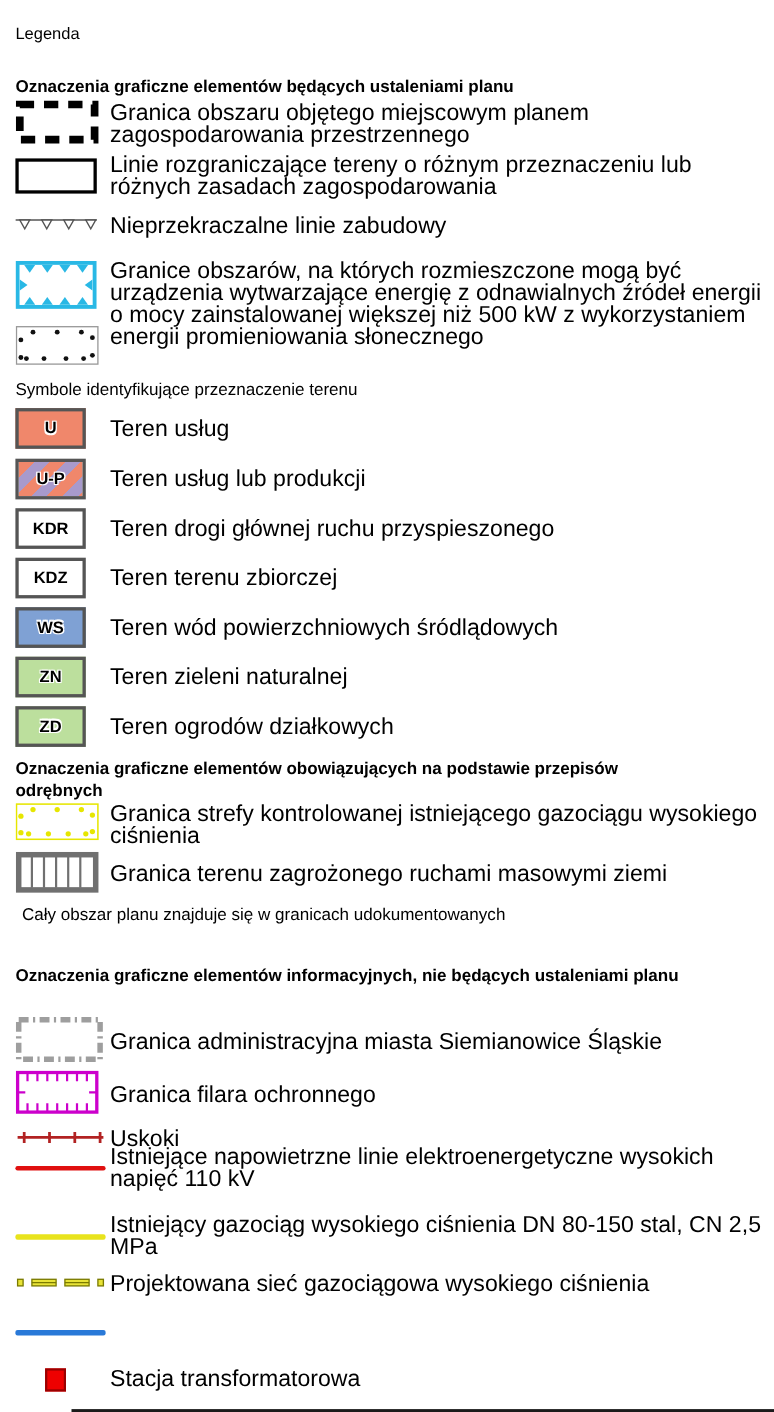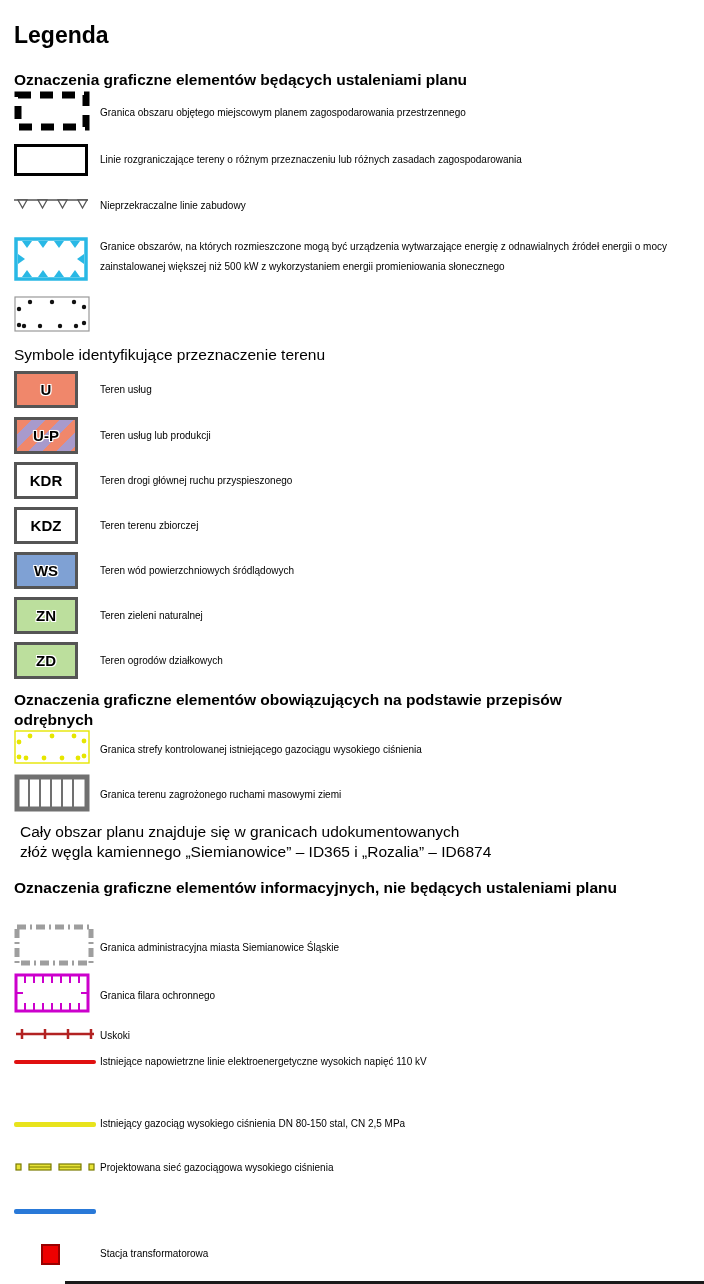--- a/index.html
+++ b/index.html
@@ -1,27 +1,27 @@
 <!DOCTYPE html>
 <html><head>
 <meta charset="utf-8">
 <style>
   html,body{margin:0;padding:0;}
   body{
     width:704px;height:1284px;position:relative;background:#ffffff;
     font-family:"Liberation Sans","DejaVu Sans",sans-serif;color:#000;
     overflow:hidden;
   }
-  .title{position:absolute;left:14px;top:22px;font-size:23px;font-weight:bold;}
+  .title{position:absolute;left:14px;top:22px;font-size:15px;font-weight:normal;}
   .sec-heading{position:absolute;left:14px;font-size:15.5px;font-weight:bold;max-width:620px;line-height:20px;}
   .sec-label{position:absolute;left:14px;font-size:15.5px;line-height:20px;}
   .row{position:absolute;left:14px;right:8px;display:flex;align-items:center;}
   .row.top{align-items:flex-start;}
   .sym{width:86px;flex:0 0 86px;}
-  .lbl{font-size:10px;line-height:20px;max-width:596px;}
+  .lbl{font-size:21px;line-height:20px;max-width:596px;}
   
   .solid-rect{width:68px;height:26px;border:3px solid #000;background:#fff;}
   .swatch{width:58px;height:31px;border:3px solid #555;display:flex;align-items:center;justify-content:center;
           font-size:15px;font-weight:bold;color:#000;
           text-shadow:-1px -1px 0 #fff,1px -1px 0 #fff,-1px 1px 0 #fff,1px 1px 0 #fff,0 0 2px #fff;}
   .sw-u{background:#f0876b;}
   .sw-up{background:repeating-linear-gradient(135deg,#f0876b 0 10px,#a89acc 10px 20px);}
   .sw-white{background:#ffffff;}
   .sw-ws{background:#7fa1d4;}
   .sw-green{background:#bcdf9d;}
@@ -189,21 +189,20 @@
           <line x1="48" y1="5" x2="48" y2="33"></line>
         <line x1="59" y1="5" x2="59" y2="33"></line>
       </g>
     </svg>
   </div>
   <div class="lbl">Granica terenu zagrożonego ruchami masowymi ziemi</div>
 </div>
 
 <div class="note" style="top:822px;">
   <div>Cały obszar planu znajduje się w granicach udokumentowanych</div>
-  <div>złóż węgla kamiennego „Siemianowice” – ID365 i „Rozalia” – ID6874</div>
 </div>
 
 <div class="sec-heading" style="top:878px;">Oznaczenia graficzne elementów informacyjnych, nie będących ustaleniami planu</div>
 
 <div class="row" style="top:926px;height:44px;">
   <div class="sym">
     <svg width="82" height="44">
         <rect x="3" y="3" width="74" height="36" fill="none" stroke="#9e9e9e" stroke-width="5" stroke-dasharray="9 4 2 4"></rect>
       </svg>
   </div>

